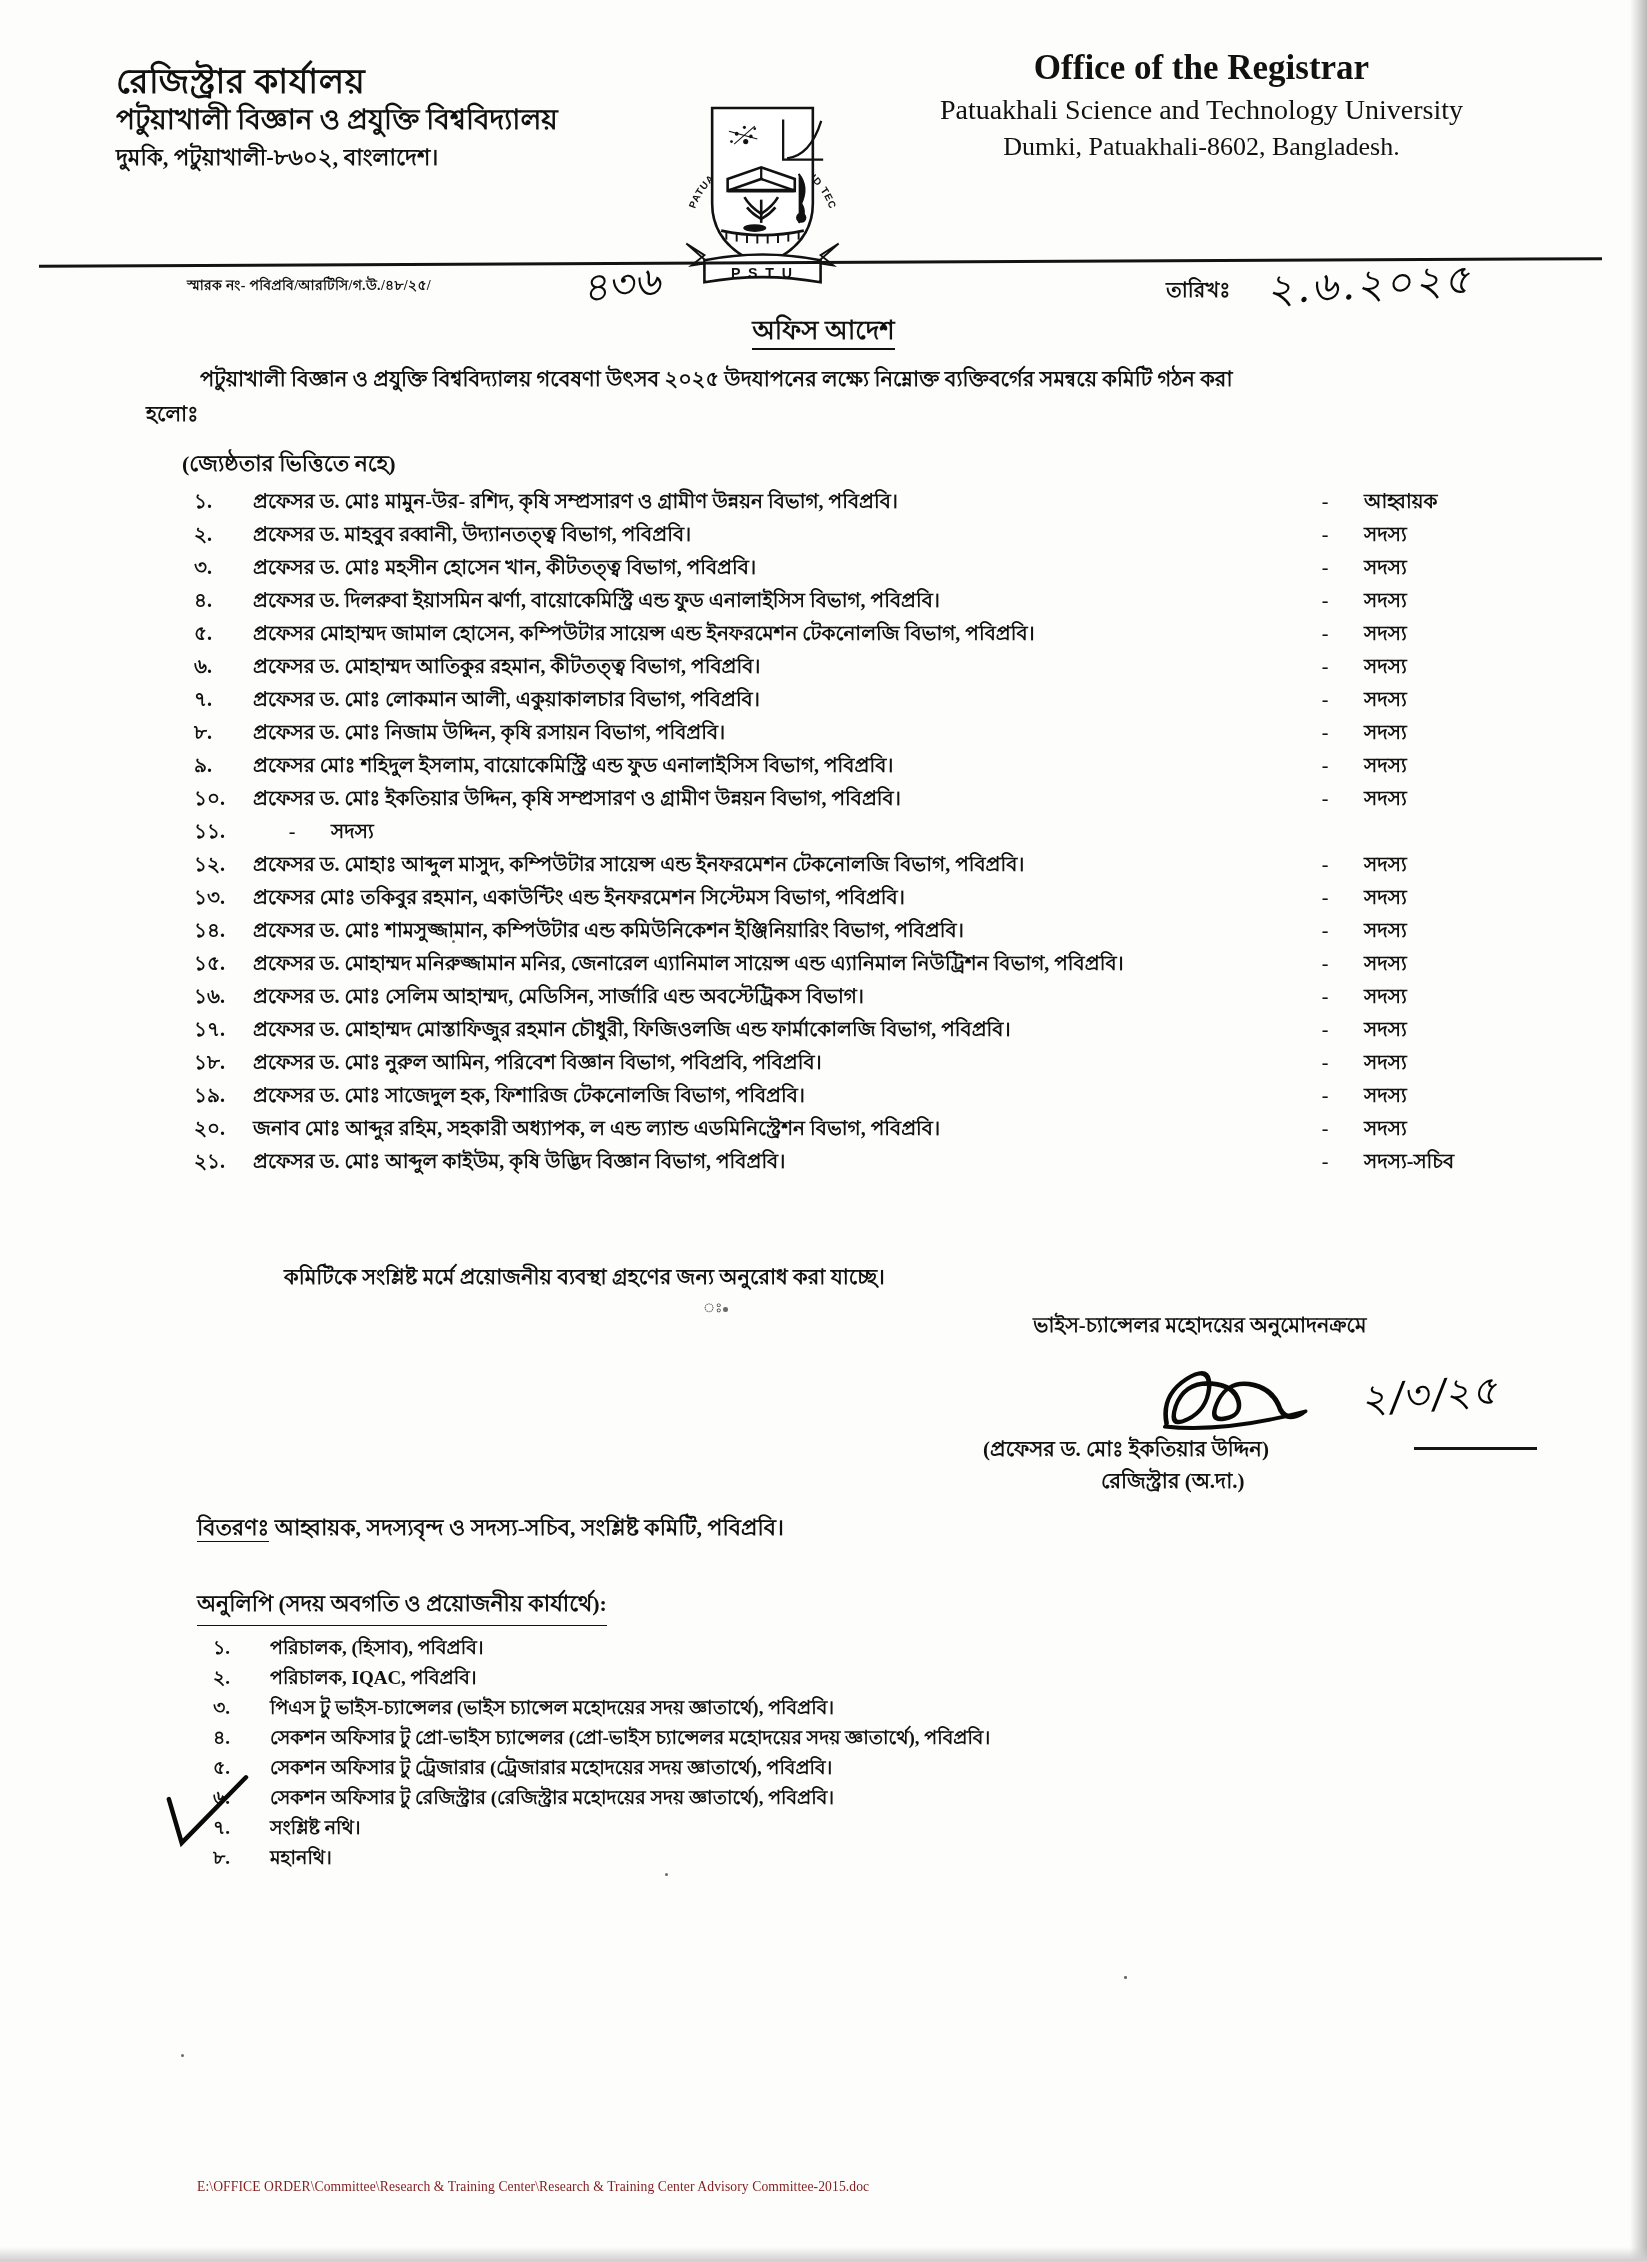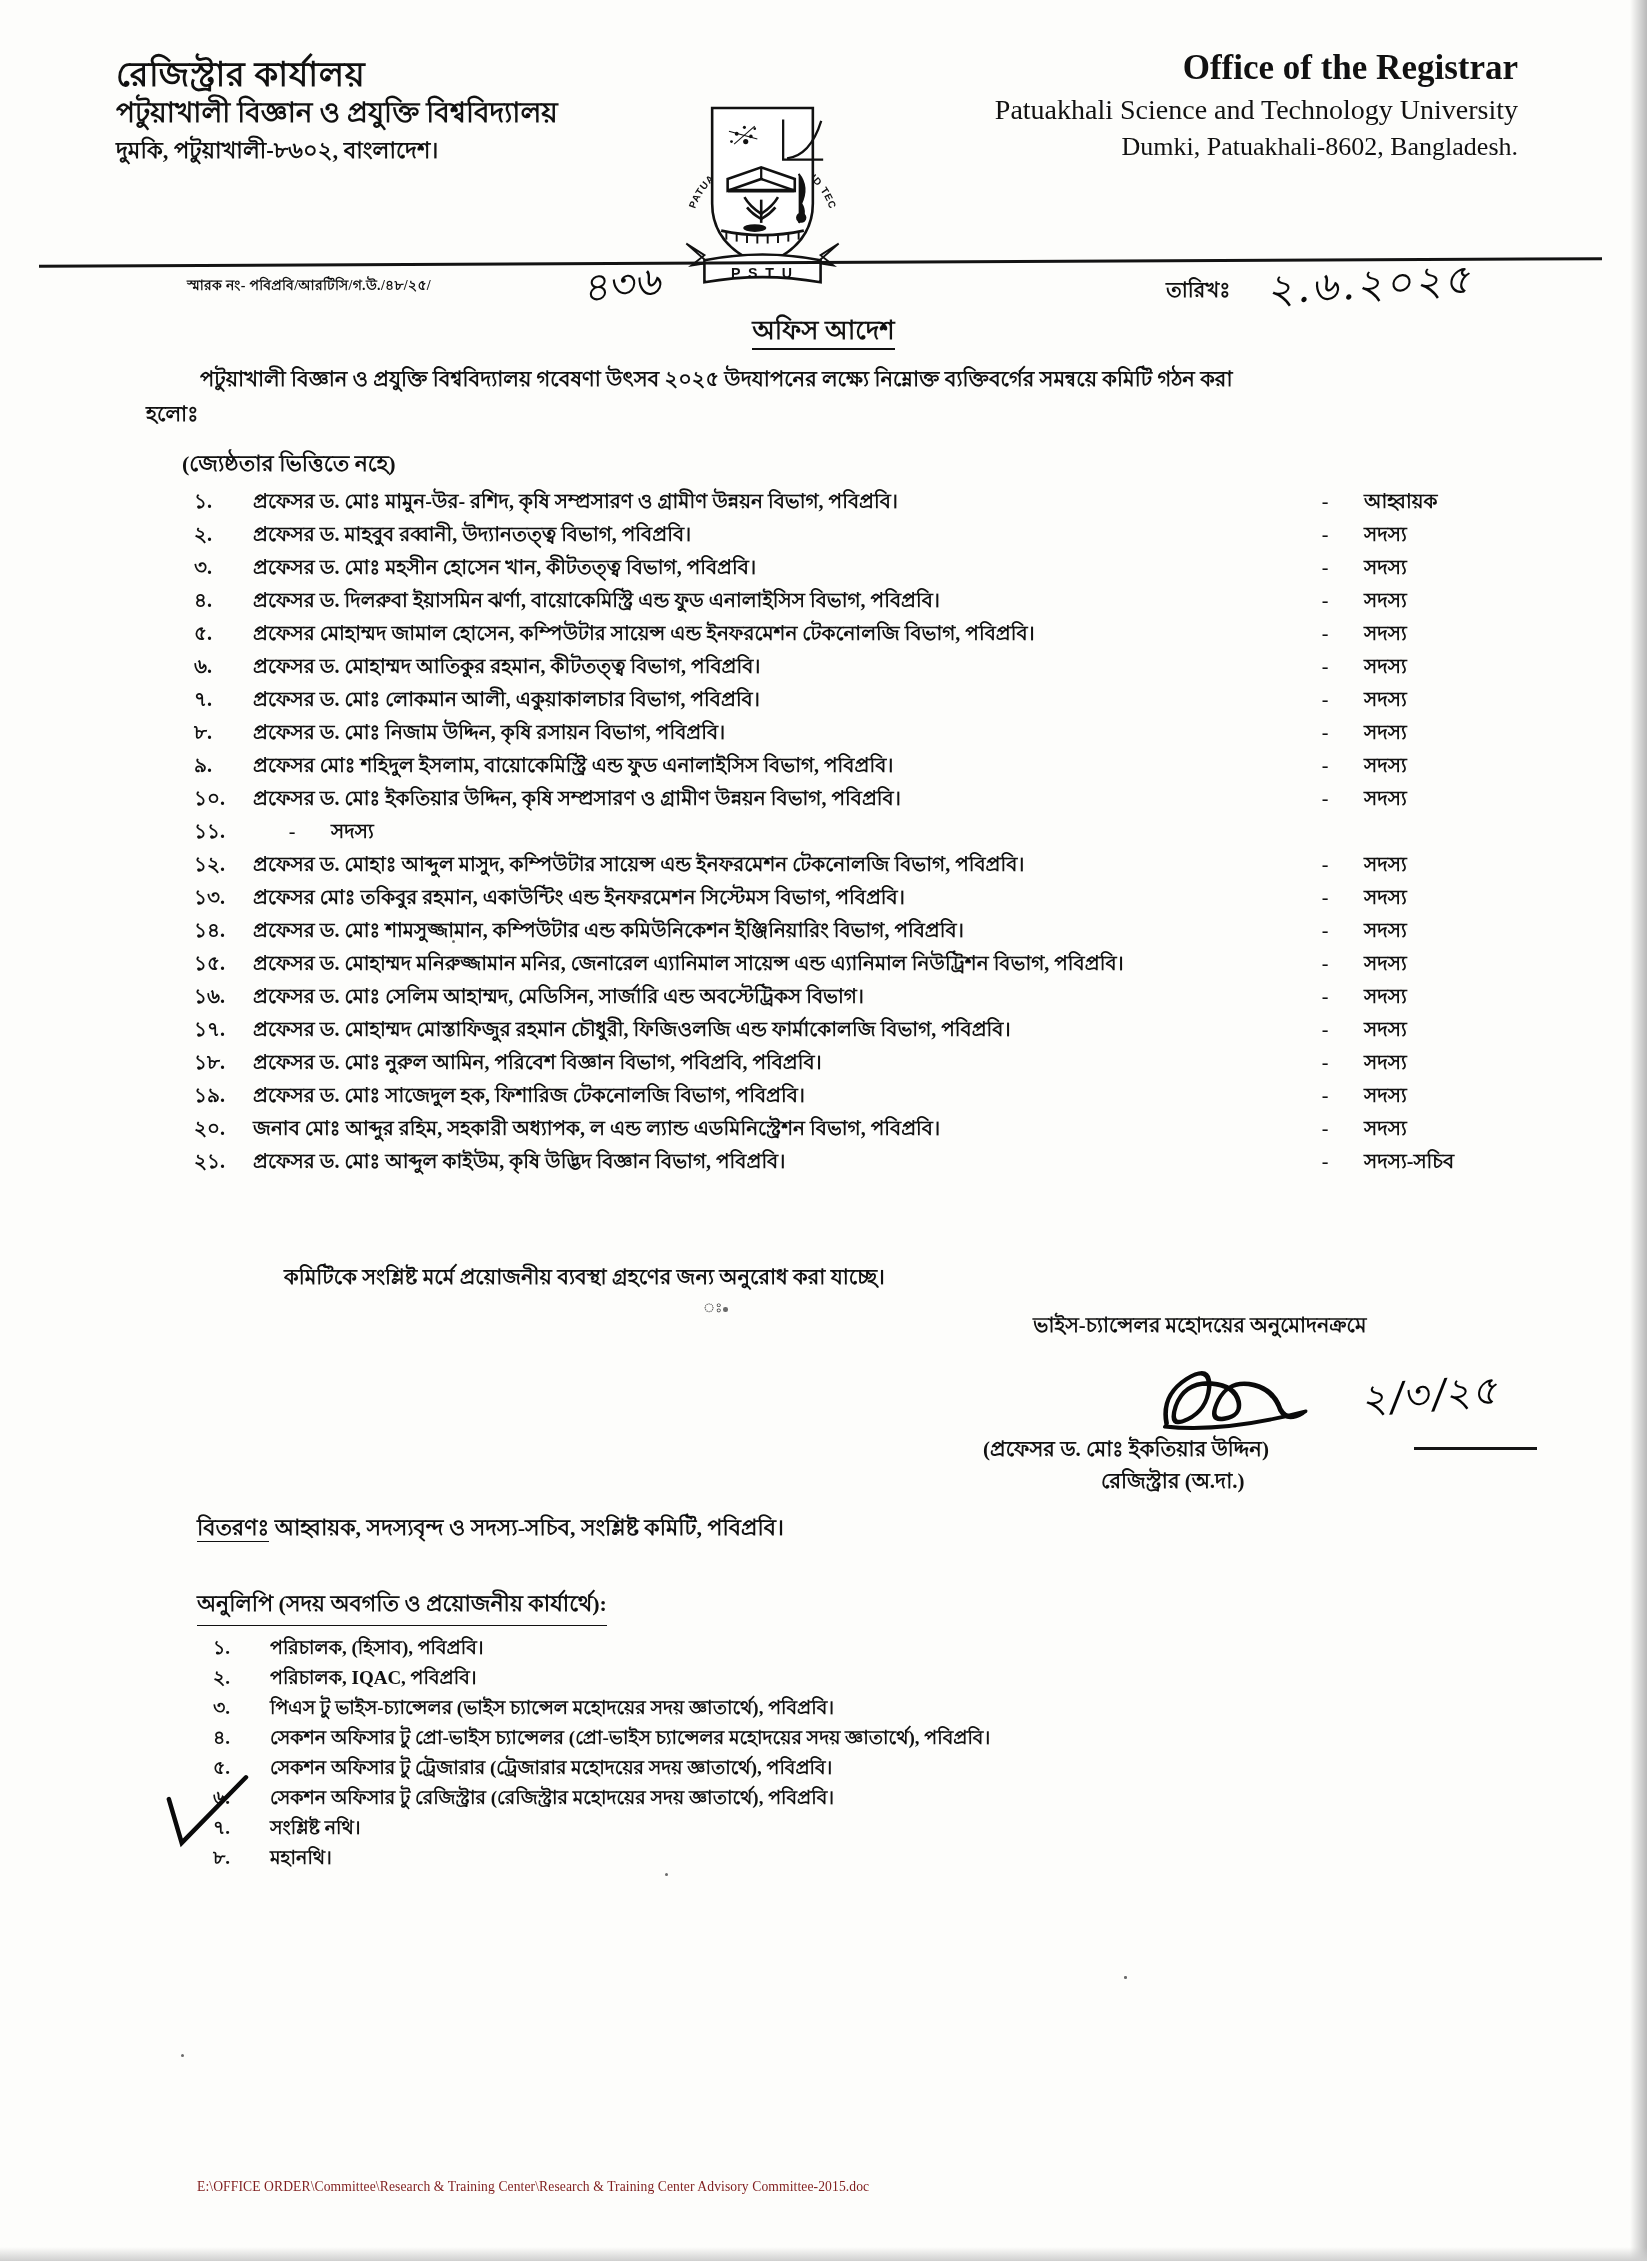--- a/index.html
+++ b/index.html
@@ -27,35 +27,35 @@
     position: absolute; left: 0; bottom: 0; height: 14px; width: 100%;
     background: linear-gradient(to top, #cfcfcf, rgba(255,255,255,0));
   }
 
   
   .header {
     position: absolute;
     top: 45px; left: 0; width: 1647px; height: 200px;
   }
   .hdr-bn {
-    position: absolute; left: 116px; top: 11px; width: 543px;
+    position: absolute; left: 116px; top: 18px; width: 543px;
     text-align: left;
   }
   .hdr-bn .l1 {
     font-size: 34px; font-weight: 700; letter-spacing: 0.6px;
     line-height: 1.1;
   }
   .hdr-bn .l2 {
     font-size: 28px; font-weight: 700; line-height: 1.25; margin-top: 2px;
   }
   .hdr-bn .l3 {
     font-size: 22.6px; font-weight: 700; line-height: 1.25; margin-top: 6.5px;
   }
   .hdr-en {
-    position: absolute; left: 885px; top: 3.9px; width: 633px; text-align: right;
+    position: absolute; left: 885px; top: 3.9px; width: 633px; text-align: center;
   }
   .hdr-en .l1 {
     font-size: 35px; font-weight: 700; line-height: 1.1;
     font-family: "Liberation Serif", serif;
   }
   .hdr-en .l2 {
     font-size: 28px; line-height: 1.2; margin-top: 5.2px;
     font-family: "Liberation Serif", serif;
   }
   .hdr-en .l3 {

